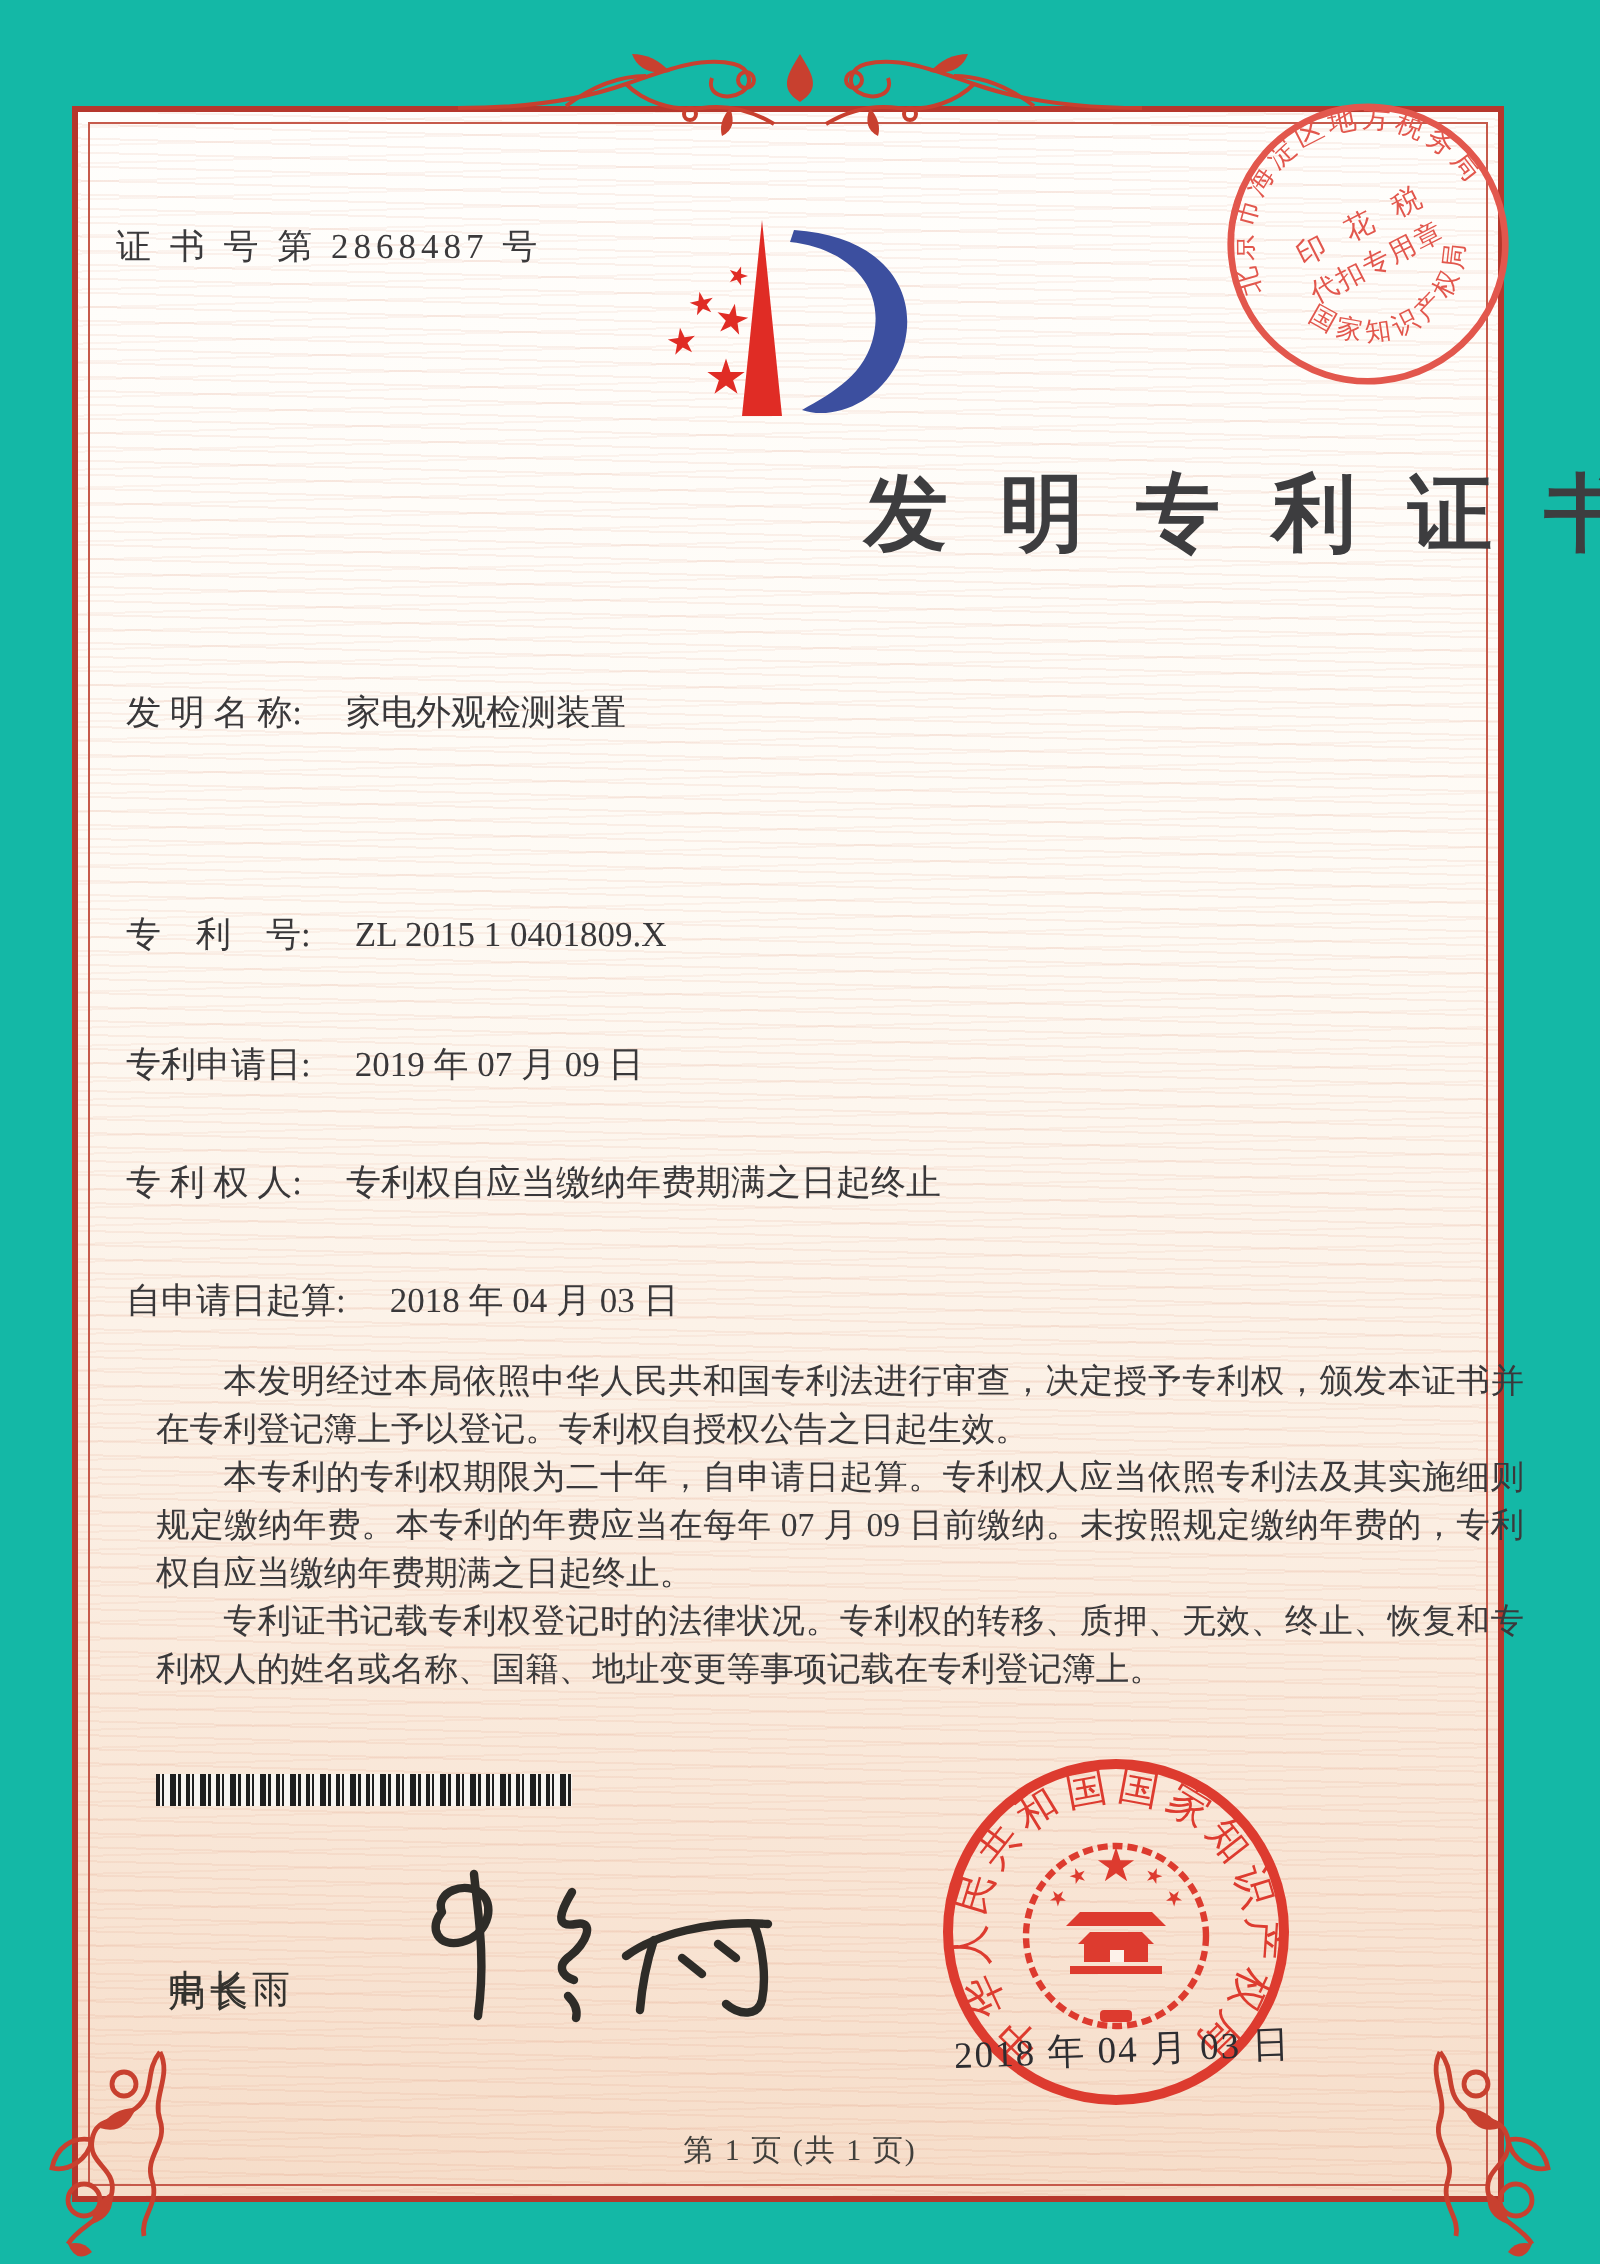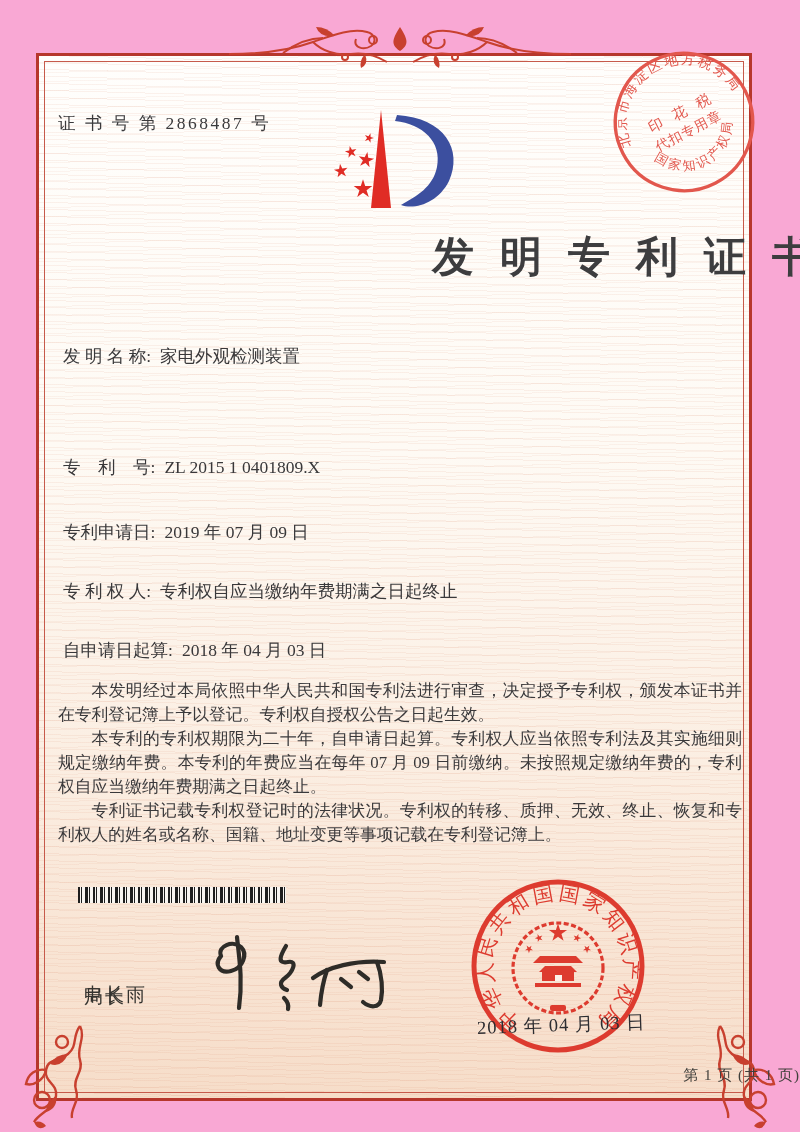--- a/index.html
+++ b/index.html
@@ -1,18 +1,18 @@
 <!DOCTYPE html>
 <html style="--frame-red: #b6372c; --flourish-red: #c8402f; --seal-red: #dd3b2f; --stamp-red: #e2574d; --logo-red: #e02c25; --logo-blue: #3c4f9f;"><head>
 <meta charset="utf-8">
 <style>
   html,body{margin:0;padding:0;background:#ffffff;}
   .page{
     position:relative;width:800px;height:1132px;overflow:hidden;
-    background:#f9a8d4;
+    background:#14b8a6;
     font-family:"Liberation Serif", serif;
     color:#3a393b;
   }
   
   .inner-tint{
     position:absolute;left:37px;top:54px;width:714px;height:1045px;
     background:
       repeating-linear-gradient(1.5deg, rgba(214,128,96,0.10) 0 1px, rgba(0,0,0,0) 1px 7px),
       repeating-linear-gradient(-1.5deg, rgba(214,128,96,0.08) 0 1px, rgba(0,0,0,0) 1px 9px),
       linear-gradient(180deg,#fffefc 0%,#fefaf4 38%,#fbeee2 68%,#f8e3d2 88%,#f6ddc9 100%);
@@ -31,43 +31,43 @@
   }
   .title{
     position:absolute;left:0;top:229px;width:100%;text-align:right;
     font-size:42px;font-weight:600;letter-spacing:26px;text-indent:26px;
     color:#3d3d3f;
     padding-left:40px;
   }
   .field-row{
     position:absolute;left:63px;font-size:17.5px;color:#39383a;white-space:nowrap;line-height:24px;
   }
-  .field-row .val{margin-left:9px;}
+  .field-row .val{margin-left:22px;}
   .f0{top:344px}.f1{top:402px}.f2{top:455px}.f3{top:520px}.f4{top:579px}.f5{top:638px}
   .body-text{
-    position:absolute;left:58px;top:679px;width:684px;
+    position:absolute;left:78px;top:679px;width:684px;
     font-size:16.8px;line-height:24px;text-align:justify;color:#3a393b;
   }
   .body-text p{margin:0;text-indent:2em;}
   .barcode{
     position:absolute;left:78px;top:887px;width:208px;height:16px;
     background:repeating-linear-gradient(90deg,
       #1e1e1e 0 2px,#f8f5f1 2px 3px,#1e1e1e 3px 4px,#f8f5f1 4px 7px,
       #1e1e1e 7px 10px,#f8f5f1 10px 11px,#1e1e1e 11px 12.5px,#f8f5f1 12.5px 15px);
   }
   .signer-title{position:absolute;left:84px;top:984px;font-size:19px;color:#34332f;letter-spacing:2px;}
   .signer-name{position:absolute;left:84px;top:982px;font-size:19px;color:#34332f;letter-spacing:2px;text-align:right;}
   .signature-svg{position:absolute;left:200px;top:915px;}
   .seal-svg{position:absolute;left:463px;top:871px;}
   .seal-date{
     position:absolute;left:477px;top:1012px;font-size:18.5px;color:#2d2d31;
     letter-spacing:1px;transform:rotate(-2deg);white-space:nowrap;
   }
   .footer{
-    position:absolute;left:0;top:1066px;width:100%;text-align:right;
+    position:absolute;left:0;top:1066px;width:100%;text-align:center;
     font-size:15px;color:#403f3b;letter-spacing:1px;
   }
   .logo-svg{position:absolute;left:325px;top:90px;}
   .tax-stamp{position:absolute;left:606px;top:44px;transform:rotate(-27deg);}
   .orn{position:absolute;}
   
   .seal-ink{fill:var(--seal-red,#dd3b2f);}
   .seal-line{stroke:var(--seal-red,#dd3b2f);fill:none;}
   .stamp-ink{fill:var(--stamp-red,#e2574d);}
   .stamp-line{stroke:var(--stamp-red,#e2574d);fill:none;}

